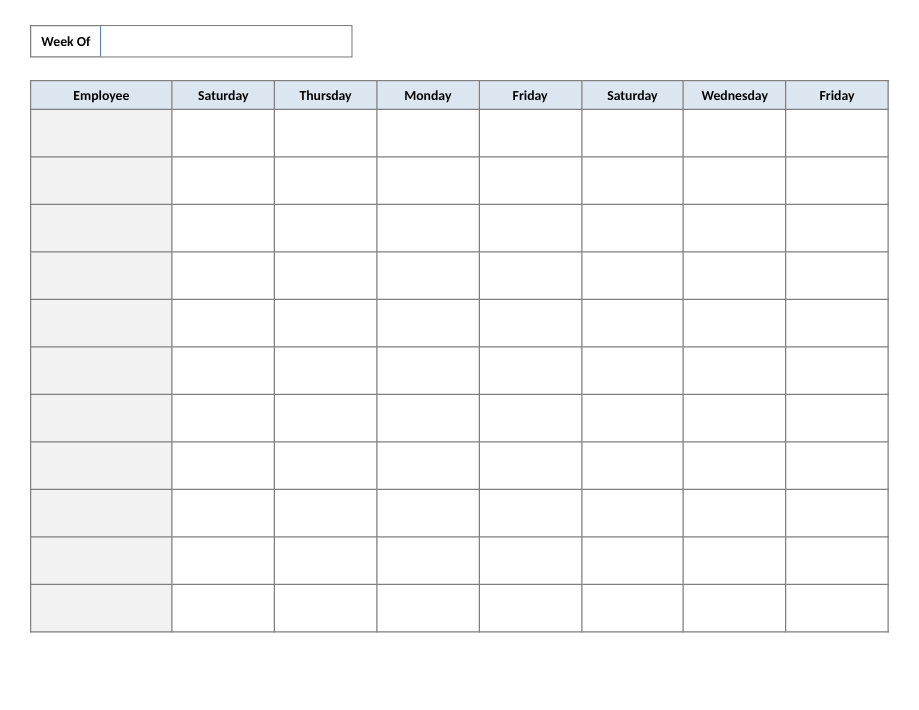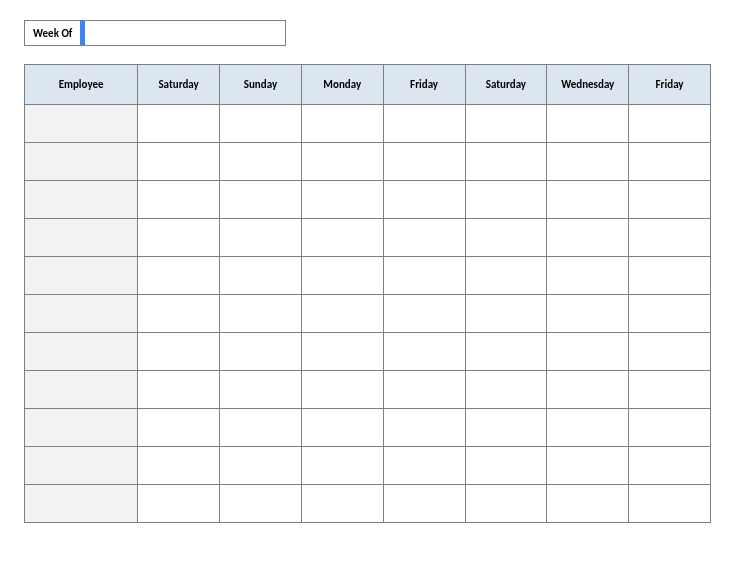--- a/index.html
+++ b/index.html
@@ -14,21 +14,21 @@
       display: inline-flex;
       border: 1px solid #7f7f7f;
       margin-bottom: 18px;
       height: 26px;
       align-items: stretch;
     }
     .week-of-label {
       font-size: 11px;
       font-weight: bold;
       padding: 6px 8px;
-      border-right: 5px solid #3b82f6;
+      border-right: 1px solid #3b82f6;
       display: flex;
       align-items: center;
       min-width: 55px;
     }
     .week-of-value {
       width: 200px;
       background: #fff;
       display: flex;
       align-items: center;
       padding: 0 6px;
@@ -41,21 +41,21 @@
     }
     th, td {
       border: 1px solid #7f7f7f;
       font-size: 11px;
       text-align: center;
       vertical-align: middle;
     }
     thead th {
       background: #dce6f1;
       font-weight: bold;
-      height: 40px;
+      height: 23px;
       padding: 4px 2px;
     }
     thead th:first-child {
       width: 16.5%;
     }
     tbody td {
       height: 38px;
       background: #ffffff;
     }
     tbody td:first-child {
@@ -70,21 +70,21 @@
 <div class="week-of-container">
   <div class="week-of-label">Week Of</div>
   <div class="week-of-value"></div>
 </div>
 
 <table>
   <thead>
     <tr>
       <th>Employee</th>
       <th>Saturday</th>
-      <th>Sunday</th>
+      <th>Thursday</th>
       <th>Monday</th>
       <th>Friday</th>
       <th>Saturday</th>
       <th>Wednesday</th>
       <th>Friday</th>
     </tr>
   </thead>
   <tbody>
   <tr>
         <td></td>

